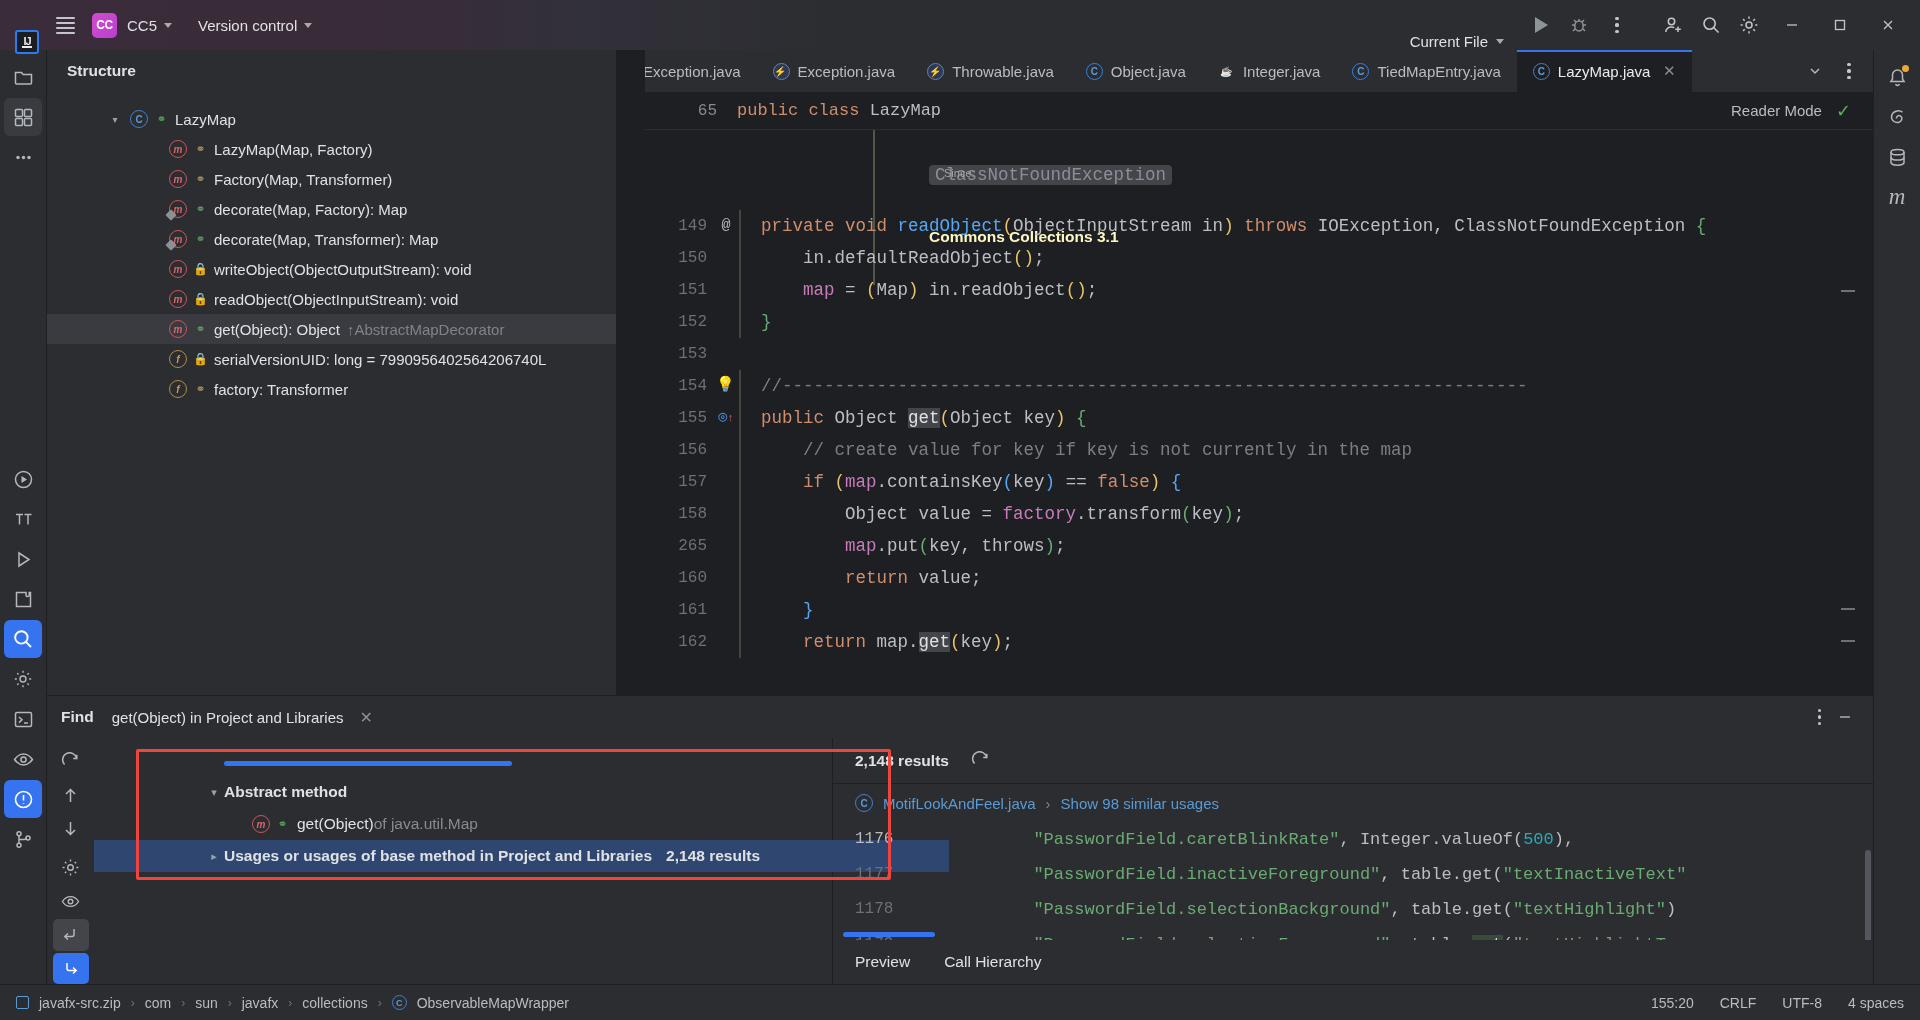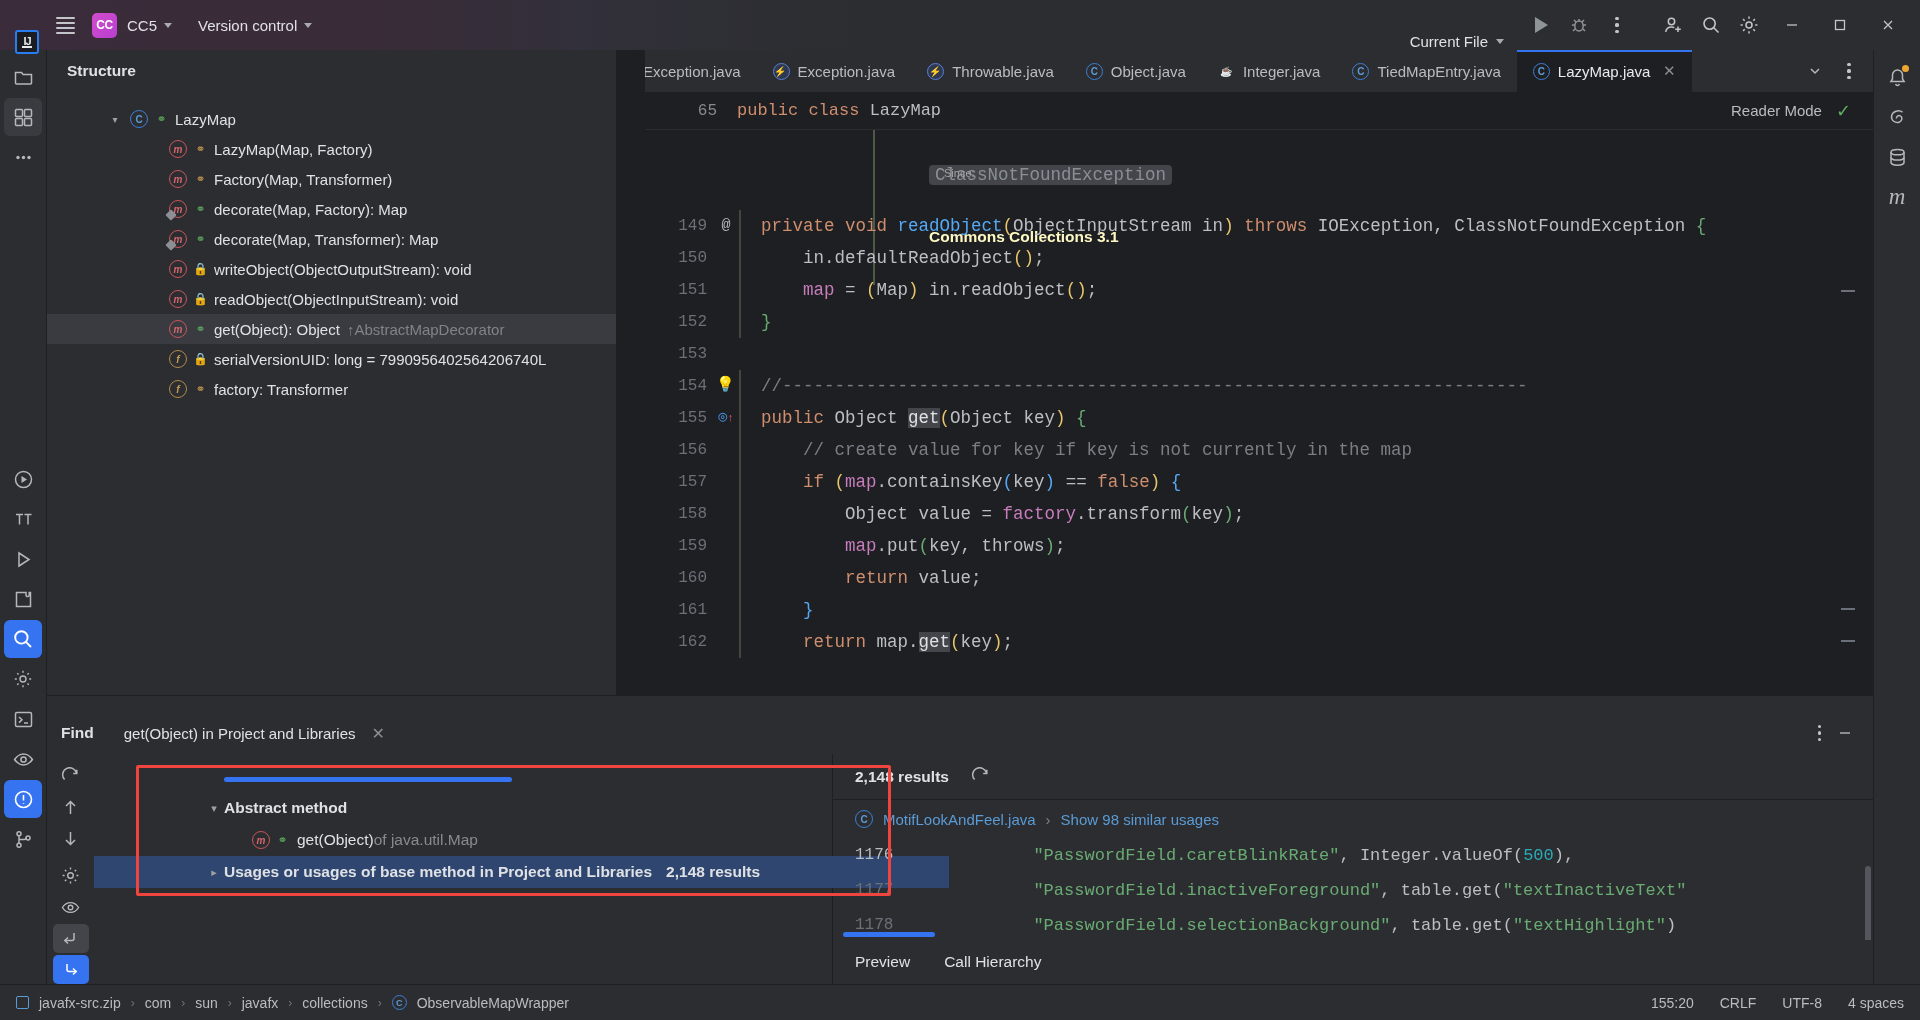--- a/index.html
+++ b/index.html
@@ -139,21 +139,21 @@
   .typ{color:#bcbec4;} .mth{color:#56a8f5;} .str{color:#6aab73;}
   .num{color:#2aacb8;} .cmt{color:#7a7e85;} .fld{color:#c77dbb;} .br1{color:#e8c46b;} .br2{color:#56a8f5;} .br3{color:#6aab73;}
   .hl{background:#3c4a3e;} .ghl{background:#43454a;}
   .tooltip-chip{background:#43454a;border-radius:4px;padding:0 6px;color:#8a8f96;}
   .since-lbl{color:#a3a3a3;font-size:11px;font-family:"Liberation Sans",sans-serif;margin-left:15px;}
   .since-val{color:#fef9c3;font-size:15.5px;font-family:"Liberation Sans",sans-serif;font-weight:bold;}
   .mark{position:absolute;right:18px;width:14px;height:2px;background:#6b7079;}
 
   
   .find{flex:1 1 auto;display:flex;flex-direction:column;background:#2b2d30;border-top:1px solid #1e1f22;min-height:0;}
-  .find-head{height:42px;flex:0 0 42px;display:flex;align-items:center;padding:0 14px;gap:30px;margin-top:16px;}
+  .find-head{height:42px;flex:0 0 42px;display:flex;align-items:center;padding:0 14px;gap:18px;}
   .find-title{font-size:15.5px;font-weight:bold;color:#dfe1e5;}
   .find-tab{font-size:15px;color:#dfe1e5;display:flex;align-items:center;gap:16px;}
   .find-tab .x{color:#8b8f94;font-size:16px;}
   .find-head .hr{margin-left:auto;display:flex;align-items:center;gap:16px;color:#b4b8bc;padding-right:6px;}
 
   .find-body{flex:1 1 auto;display:flex;min-height:0;}
   .find-rail{width:47px;flex:0 0 47px;display:flex;flex-direction:column;align-items:center;padding-top:8px;gap:2px;}
   .find-rail .ri{width:36px;height:36px;display:flex;align-items:center;justify-content:center;border-radius:5px;color:#b4b8bc;font-size:17px;}
   .find-rail .ri.on{background:#3573f0;color:#fff;}
   .find-rail .ri.sel{background:#43454a;}
@@ -528,21 +528,21 @@
                 <div class="cline"><span class="gut">149</span><span class="gut-ic">@</span><span class="ctext"><span class="fold"></span><span class="kw">private void </span><span class="mth">readObject</span><span class="br1">(</span><span class="typ">ObjectInputStream in</span><span class="br1">) </span><span class="kw">throws </span><span class="typ">IOException, ClassNotFoundException </span><span class="br3">{</span></span></div>
                 <div class="cline"><span class="gut">150</span><span class="gut-ic"></span><span class="ctext"><span class="fold"></span><span class="typ">    in.</span><span class="typ">defaultReadObject</span><span class="br1">()</span><span class="typ">;</span></span></div>
                 <div class="cline"><span class="gut">151</span><span class="gut-ic"></span><span class="ctext"><span class="fold"></span><span class="typ">    </span><span class="fld">map</span><span class="typ"> = </span><span class="br1">(</span><span class="typ">Map</span><span class="br1">)</span><span class="typ"> in.readObject</span><span class="br1">()</span><span class="typ">;</span></span></div>
                 <div class="cline"><span class="gut">152</span><span class="gut-ic"></span><span class="ctext"><span class="fold"></span><span class="br3">}</span></span></div>
                 <div class="cline"><span class="gut">153</span><span class="gut-ic"></span><span class="ctext"><span class="fold"></span></span></div>
                 <div class="cline"><span class="gut">154</span><span class="gut-ic" style="font-size: 15px;">💡</span><span class="ctext"><span class="fold"></span><span class="cmt">//-----------------------------------------------------------------------</span></span></div>
                 <div class="cline"><span class="gut">155</span><span class="gut-ic"><span style="color:#4a90e2;">◎</span><span style="color:#e05c5c;font-size:11px;">↑</span></span><span class="ctext"><span class="fold"></span><span class="kw">public </span><span class="typ">Object </span><span class="ghl">get</span><span class="br1">(</span><span class="typ">Object key</span><span class="br1">) </span><span class="br3">{</span></span></div>
                 <div class="cline"><span class="gut">156</span><span class="gut-ic"></span><span class="ctext"><span class="fold"></span><span class="cmt">    // create value for key if key is not currently in the map</span></span></div>
                 <div class="cline"><span class="gut">157</span><span class="gut-ic"></span><span class="ctext"><span class="fold"></span><span class="kw">    if </span><span class="br1">(</span><span class="fld">map</span><span class="typ">.containsKey</span><span class="br2">(</span><span class="typ">key</span><span class="br2">)</span><span class="typ"> == </span><span class="kw">false</span><span class="br1">)</span><span class="br2"> {</span></span></div>
                 <div class="cline"><span class="gut">158</span><span class="gut-ic"></span><span class="ctext"><span class="fold"></span><span class="typ">        Object value = </span><span class="fld">factory</span><span class="typ">.transform</span><span class="br3">(</span><span class="typ">key</span><span class="br3">)</span><span class="typ">;</span></span></div>
-                <div class="cline"><span class="gut">159</span><span class="gut-ic"></span><span class="ctext"><span class="fold"></span><span class="typ">        </span><span class="fld">map</span><span class="typ">.put</span><span class="br3">(</span><span class="typ">key, throws</span><span class="br3">)</span><span class="typ">;</span></span></div>
+                <div class="cline"><span class="gut">265</span><span class="gut-ic"></span><span class="ctext"><span class="fold"></span><span class="typ">        </span><span class="fld">map</span><span class="typ">.put</span><span class="br3">(</span><span class="typ">key, throws</span><span class="br3">)</span><span class="typ">;</span></span></div>
                 <div class="cline"><span class="gut">160</span><span class="gut-ic"></span><span class="ctext"><span class="fold"></span><span class="typ">        </span><span class="kw">return </span><span class="typ">value;</span></span></div>
                 <div class="cline"><span class="gut">161</span><span class="gut-ic"></span><span class="ctext"><span class="fold"></span><span class="br2">    }</span></span></div>
                 <div class="cline"><span class="gut">162</span><span class="gut-ic"></span><span class="ctext"><span class="fold"></span><span class="typ">    </span><span class="kw">return </span><span class="typ">map.</span><span class="ghl">get</span><span class="br1">(</span><span class="typ">key</span><span class="br1">)</span><span class="typ">;</span></span></div>
               </div>
 
             <div class="mark" style="top:160px;"></div>
             <div class="mark" style="top:478px;"></div>
             <div class="mark" style="top:510px;"></div>
           </div>
         </div>

